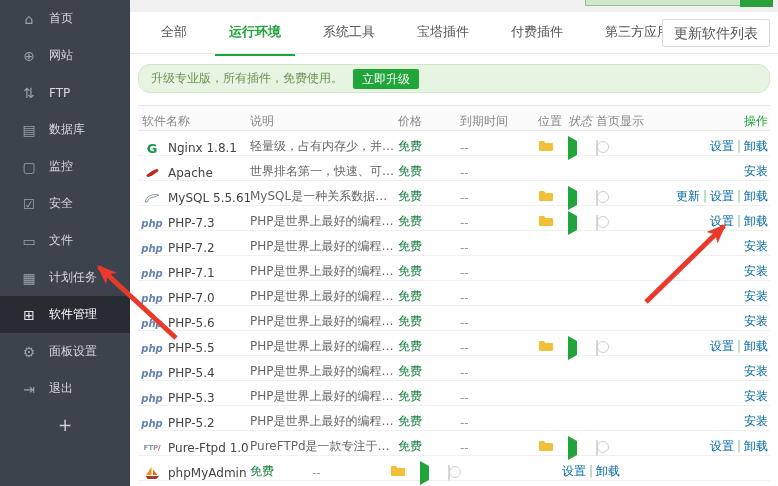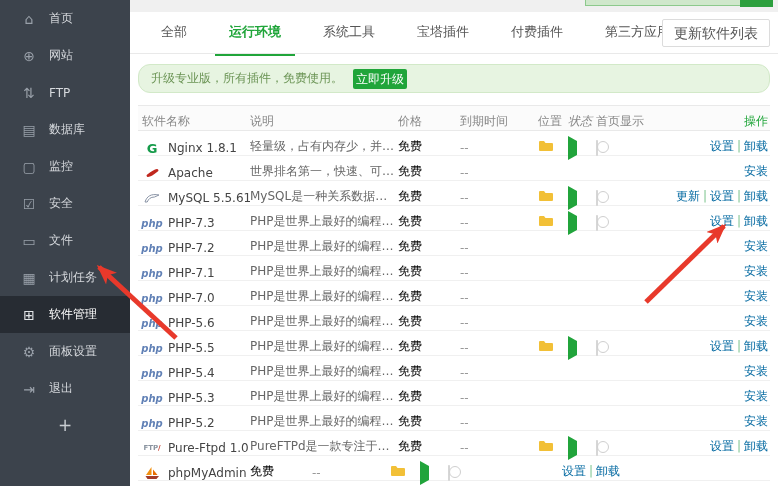--- a/index.html
+++ b/index.html
@@ -24,29 +24,29 @@
 
   
   .tabbar { height:42px; display:flex; align-items:center; padding-left:10px; border-bottom:1px solid #e9e9e9; position:relative; }
   .tab { padding:0 14px; margin:0 7px; height:46px; line-height:44px; font-size:13px; color:#555; cursor:pointer; position:relative; }
   .tab.active { color:#20a53a; font-weight:bold; }
   .tab.active:after { content:""; position:absolute; left:0; right:0; bottom:0; height:2px; background:#20a53a; }
   .update-btn { position:absolute; right:8px; top:7px; height:28px; line-height:26px; padding:0 11px; border:1px solid #dcdcdc; border-radius:2px; background:#fff; color:#555; font-size:14px; cursor:pointer; }
 
   
   .banner { margin:10px 8px 0 8px; height:29px; background:#e7f4e1; border:1px solid #d2e9c8; border-radius:12px; display:flex; align-items:center; padding-left:12px; color:#6b9455; }
-  .upgrade-btn { margin-left:10px; background:#20a53a; color:#fff; border:none; border-radius:2px; height:20px; line-height:20px; padding:0 3px; font-size:12px; cursor:pointer; }
+  .upgrade-btn { margin-left:10px; background:#20a53a; color:#fff; border:none; border-radius:2px; height:20px; line-height:20px; padding:0 9px; font-size:12px; cursor:pointer; }
 
   
   .table { margin:12px 8px 0 8px; }
   .trow { display:flex; align-items:flex-end; height:25px; border-bottom:1px solid #f0f0f0; }
   .thead { height:26px; color:#888; background:#fbfbfb; border-top:1px solid #e9e9e9; border-bottom:1px solid #e9e9e9; }
   .col-name { width:112px; display:flex; align-items:center; padding-left:4px; color:#444; overflow:hidden; white-space:nowrap; }
   .col-desc { flex:1; color:#666; overflow:hidden; white-space:nowrap; text-overflow:ellipsis; }
-  .col-price { width:62px; color:#000000; }
+  .col-price { width:62px; color:#15803d; }
   .col-expire { width:78px; color:#999; }
   .col-loc { width:30px; }
   .col-status { width:28px;font-style:italic; }
   .col-home { width:62px; }
   .col-action { width:112px; text-align:right; padding-right:2px; color:#20a53a; white-space:nowrap; }
   .thead .col-name,.thead .col-desc,.thead .col-price,.thead .col-expire { color:#888; }
   .action-link { color:#0369a1; cursor:pointer; text-decoration:none; }
   .action-sep { color:#7fc58f; margin:0 3px; }
 
   

